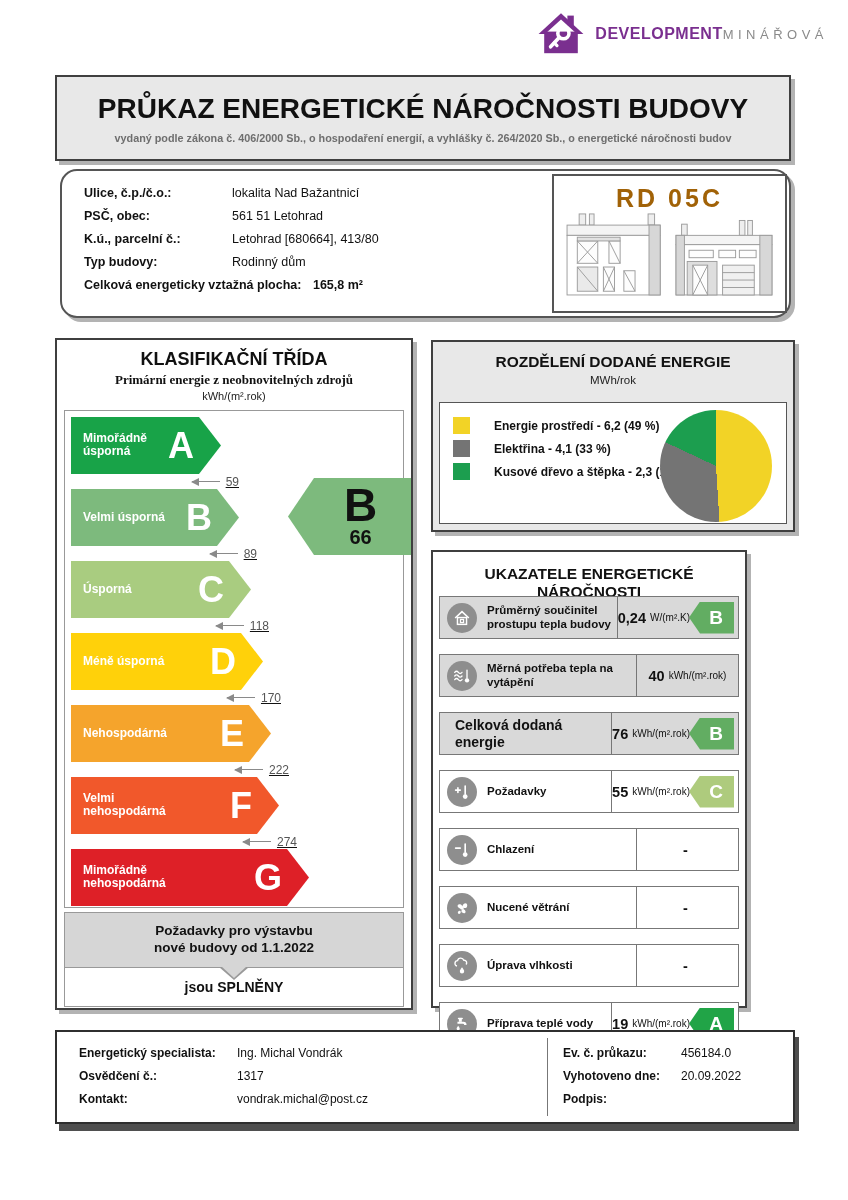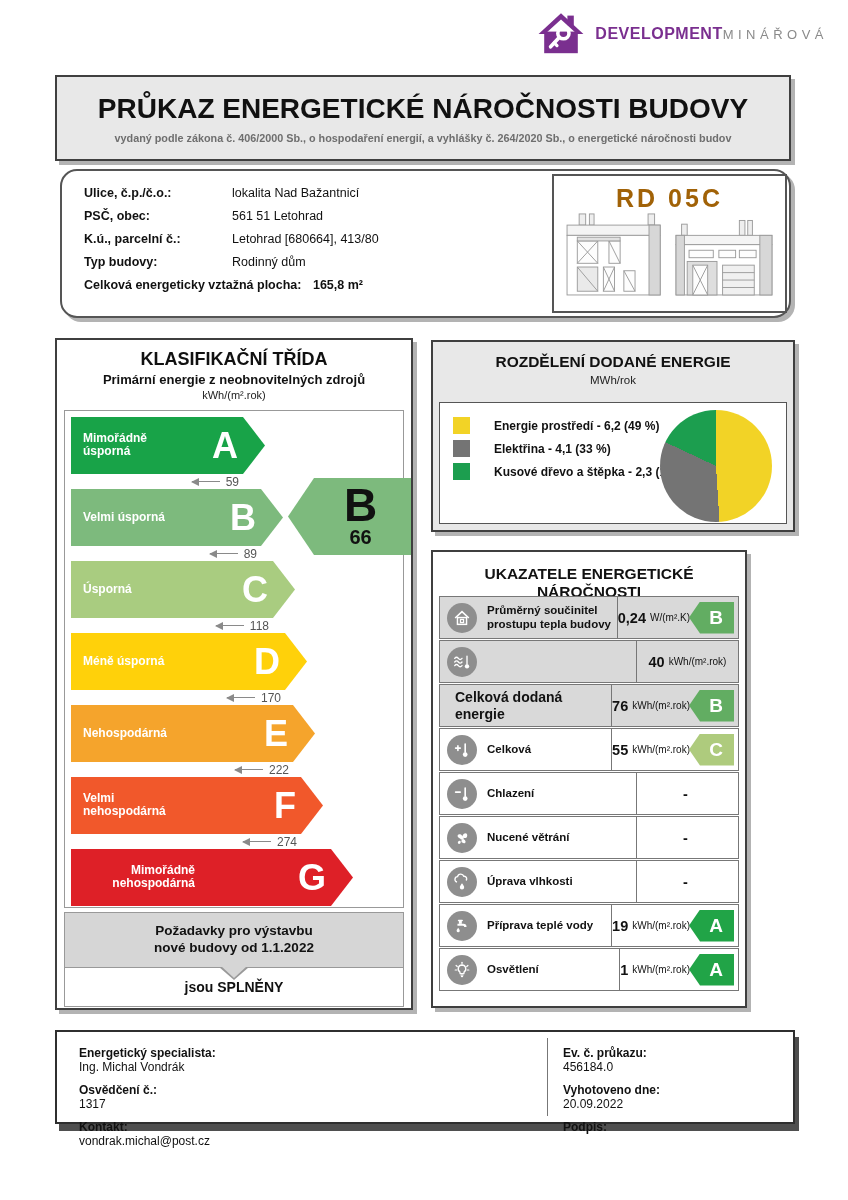--- a/index.html
+++ b/index.html
@@ -27,32 +27,32 @@
   .info-label{width:148px;font-weight:bold;}
   .info-value{}
   .info-area{font-weight:bold;font-size:12.5px;}
   .info-area .info-avalue{margin-left:8px;}
   .rd-box{position:absolute;left:490px;top:3px;width:235px;height:139px;border:2px solid #555;background:#fff;box-sizing:border-box;text-align:center;}
   .rd-title{font-size:25px;font-weight:bold;color:#a16207;letter-spacing:3px;margin-top:8px;}
 
   
   .class-box{left:55px;top:338px;width:358px;height:672px;}
   .class-title{text-align:center;font-size:18px;font-weight:bold;margin-top:9px;}
-  .class-sub{text-align:center;font-size:13px;font-weight:bold;margin-top:2px;}
+  .class-sub{text-align:center;font-size:13px;font-weight:bold;margin-top:2px;font-family:Liberation Serif, serif;}
   .class-unit{text-align:center;font-size:11px;margin-top:2px;color:#222;}
   .scale{position:absolute;left:7px;top:70px;width:340px;height:498px;border:1px solid #999;
          box-sizing:border-box;padding:6px 0 0 6px;overflow:hidden;}
   .cls-arrow{position:relative;height:57px;margin-bottom:2px;
-             clip-path:polygon(0 0,calc(100% - 22px) 0,100% 50%,calc(100% - 22px) 100%,0 100%);padding-left:44px;}
+             clip-path:polygon(0 0,calc(100% - 22px) 0,100% 50%,calc(100% - 22px) 100%,0 100%);}
   .cls-label{position:absolute;left:12px;top:50%;transform:translateY(-50%);
              color:#fff;font-weight:bold;font-size:12px;line-height:1.15;width:112px;}
   .cls-letter{position:absolute;right:27px;top:50%;transform:translateY(-50%);
               color:#fff;font-weight:bold;font-size:36px;}
   .w-a{width:150px}.w-b{width:168px}.w-c{width:180px}.w-d{width:192px}.w-e{width:200px}.w-f{width:208px}.w-g{width:238px}
-  .th-marker{display:flex;align-items:center;justify-content:flex-end;gap:6px;height:11px;margin-bottom:2px;}
+  .th-marker{display:flex;align-items:center;justify-content:flex-end;gap:6px;height:11px;margin-bottom:2px;text-decoration:underline;}
   .tw-a{width:168px}.tw-b{width:186px}.tw-c{width:198px}.tw-d{width:210px}.tw-e{width:218px}.tw-f{width:226px}
   .th-line{width:28px;height:1px;background:#8a8a8a;position:relative;}
   .th-line::before{content:"";position:absolute;left:-1px;top:-3.5px;border-top:4px solid transparent;
                    border-bottom:4px solid transparent;border-right:8px solid #8a8a8a;}
   .th-num{font-size:12px;color:#555;}
   .indicator{position:absolute;left:231px;top:138px;width:123px;height:77px;
              clip-path:polygon(0 50%,26px 0,100% 0,100% 100%,26px 100%);
              display:flex;flex-direction:column;align-items:center;justify-content:center;padding-left:22px;box-sizing:border-box;}
   .ind-letter{font-size:46px;font-weight:bold;color:#111;line-height:40px;}
   .ind-value{font-size:20px;font-weight:bold;color:#111;margin-top:1px;}
@@ -74,42 +74,42 @@
   .legend{position:absolute;left:13px;top:14px;}
   .legend-item{display:flex;align-items:flex-start;gap:24px;margin-bottom:6px;}
   .swatch{width:17px;height:17px;flex:none;}
   .legend-label{font-size:12px;font-weight:bold;padding-top:2px;}
   .pie{position:absolute;right:14px;top:7px;width:112px;height:112px;border-radius:50%;}
 
   
   .ukaz-box{left:431px;top:550px;width:316px;height:458px;}
   .ukaz-title{text-align:center;font-size:15.5px;font-weight:bold;margin-top:13px;}
   .ukaz-rows{position:absolute;left:6px;right:6px;top:44px;}
-  .ind-row{display:flex;border:1px solid #777;height:41px;margin-bottom:1px;background:#fff;box-sizing:content-box;}
+  .ind-row{display:flex;border:1px solid #777;height:41px;margin-bottom:15px;background:#fff;box-sizing:content-box;}
   .ind-row.shaded{background:#d9d9d9;}
   .cell-label{width:196px;display:flex;align-items:center;gap:10px;padding-left:7px;box-sizing:border-box;}
   .icon-circle{width:30px;height:30px;border-radius:50%;background:#8e8e8e;flex:none;
                display:flex;align-items:center;justify-content:center;}
   .row-label{font-size:11.5px;font-weight:bold;line-height:1.2;}
   .row-label.big{font-size:14px;padding-left:8px;}
   .cell-value{flex:1;border-left:1px solid #777;position:relative;display:flex;align-items:center;justify-content:center;padding-right:48px;}
   .cell-value.no-badge{padding-right:0;}
   .val-num{font-size:14.5px;font-weight:bold;margin-right:4px;}
   .val-unit{font-size:10px;}
   .badge{position:absolute;right:4px;top:50%;transform:translateY(-50%);width:45px;height:32px;
          clip-path:polygon(0 50%,11px 0,100% 0,100% 100%,11px 100%);
          color:#fff;font-weight:bold;font-size:19px;display:flex;align-items:center;justify-content:center;padding-left:9px;box-sizing:border-box;}
   .badge:empty{display:none;}
 
   
   .footer-box{left:55px;top:1030px;width:740px;height:94px;border-color:#2f2f2f;box-shadow:4px 7px 0 #4f4f4f;}
   .f-col{position:absolute;top:14px;}
   .f-left{left:22px;}
   .f-right{left:506px;}
-  .f-row{display:flex;margin-bottom:9px;font-size:12px;flex-direction:column;}
+  .f-row{display:flex;margin-bottom:9px;font-size:12px;}
   .f-label{font-weight:bold;}
   .f-left .f-label{width:158px;}
   .f-right .f-label{width:118px;}
   .f-div{position:absolute;left:490px;top:6px;bottom:6px;width:1px;background:#777;}
 </style>
 </head>
 <body>
 
 <div class="page">
 
@@ -249,21 +249,21 @@
         <span class="th-num">222</span>
       </div>
       <div class="cls-arrow w-f" style="background: rgb(241, 88, 43);">
         <span class="cls-label">Velmi nehospodárná</span>
         <span class="cls-letter">F</span>
       </div>
       <div class="th-marker tw-f">
         <span class="th-line"></span>
         <span class="th-num">274</span>
       </div>
-      <div class="cls-arrow w-g" style="background: rgb(222, 32, 39); text-align: right;">
+      <div class="cls-arrow w-g" style="background: rgb(222, 32, 39);">
         <span class="cls-label">Mimořádně nehospodárná</span>
         <span class="cls-letter">G</span>
       </div>
     </div>
 
     <div class="indicator" style="background: rgb(125, 186, 125);">
       <span class="ind-letter">B</span>
       <span class="ind-value">66</span>
     </div>
 
@@ -326,20 +326,21 @@
             <svg width="20" height="20" viewBox="0 0 22 22">
                 <g fill="none" stroke="#fff" stroke-width="1.5" stroke-linecap="round">
                   <path d="M3 7 q2 -2.4 4 0 t4 0"></path>
                   <path d="M3 11 q2 -2.4 4 0 t4 0"></path>
                   <path d="M3 15 q2 -2.4 4 0 t4 0"></path>
                   <line x1="16.5" y1="4.5" x2="16.5" y2="13.5"></line>
                 </g>
                 <circle cx="16.5" cy="15.8" r="2.4" fill="#fff"></circle>
               </svg>
           </span>
+          <span class="row-label">Měrná potřeba tepla na vytápění</span>
         </div>
         <div class="cell-value no-badge">
           <span class="val-num">40</span>
           <span class="val-unit">kWh/(m².rok)</span>
 
         </div>
       </div>
 
       <div class="ind-row shaded">
         <div class="cell-label">
@@ -357,21 +358,21 @@
           <span class="icon-circle">
             <svg width="20" height="20" viewBox="0 0 22 22">
                 <g stroke="#fff" stroke-width="1.8" stroke-linecap="round">
                   <line x1="4" y1="9" x2="9" y2="9"></line>
                   <line x1="6.5" y1="6.5" x2="6.5" y2="11.5"></line>
                   <line x1="14.5" y1="4.5" x2="14.5" y2="13.5"></line>
                 </g>
                 <circle cx="14.5" cy="16" r="2.6" fill="#fff"></circle>
               </svg>
           </span>
-          <span class="row-label">Celková</span>
+          <span class="row-label">Požadavky</span>
         </div>
         <div class="cell-value">
           <span class="val-num">55</span>
           <span class="val-unit">kWh/(m².rok)</span>
           <span class="badge" style="background: rgb(174, 203, 125);">C</span>
         </div>
       </div>
 
       <div class="ind-row">
         <div class="cell-label">

